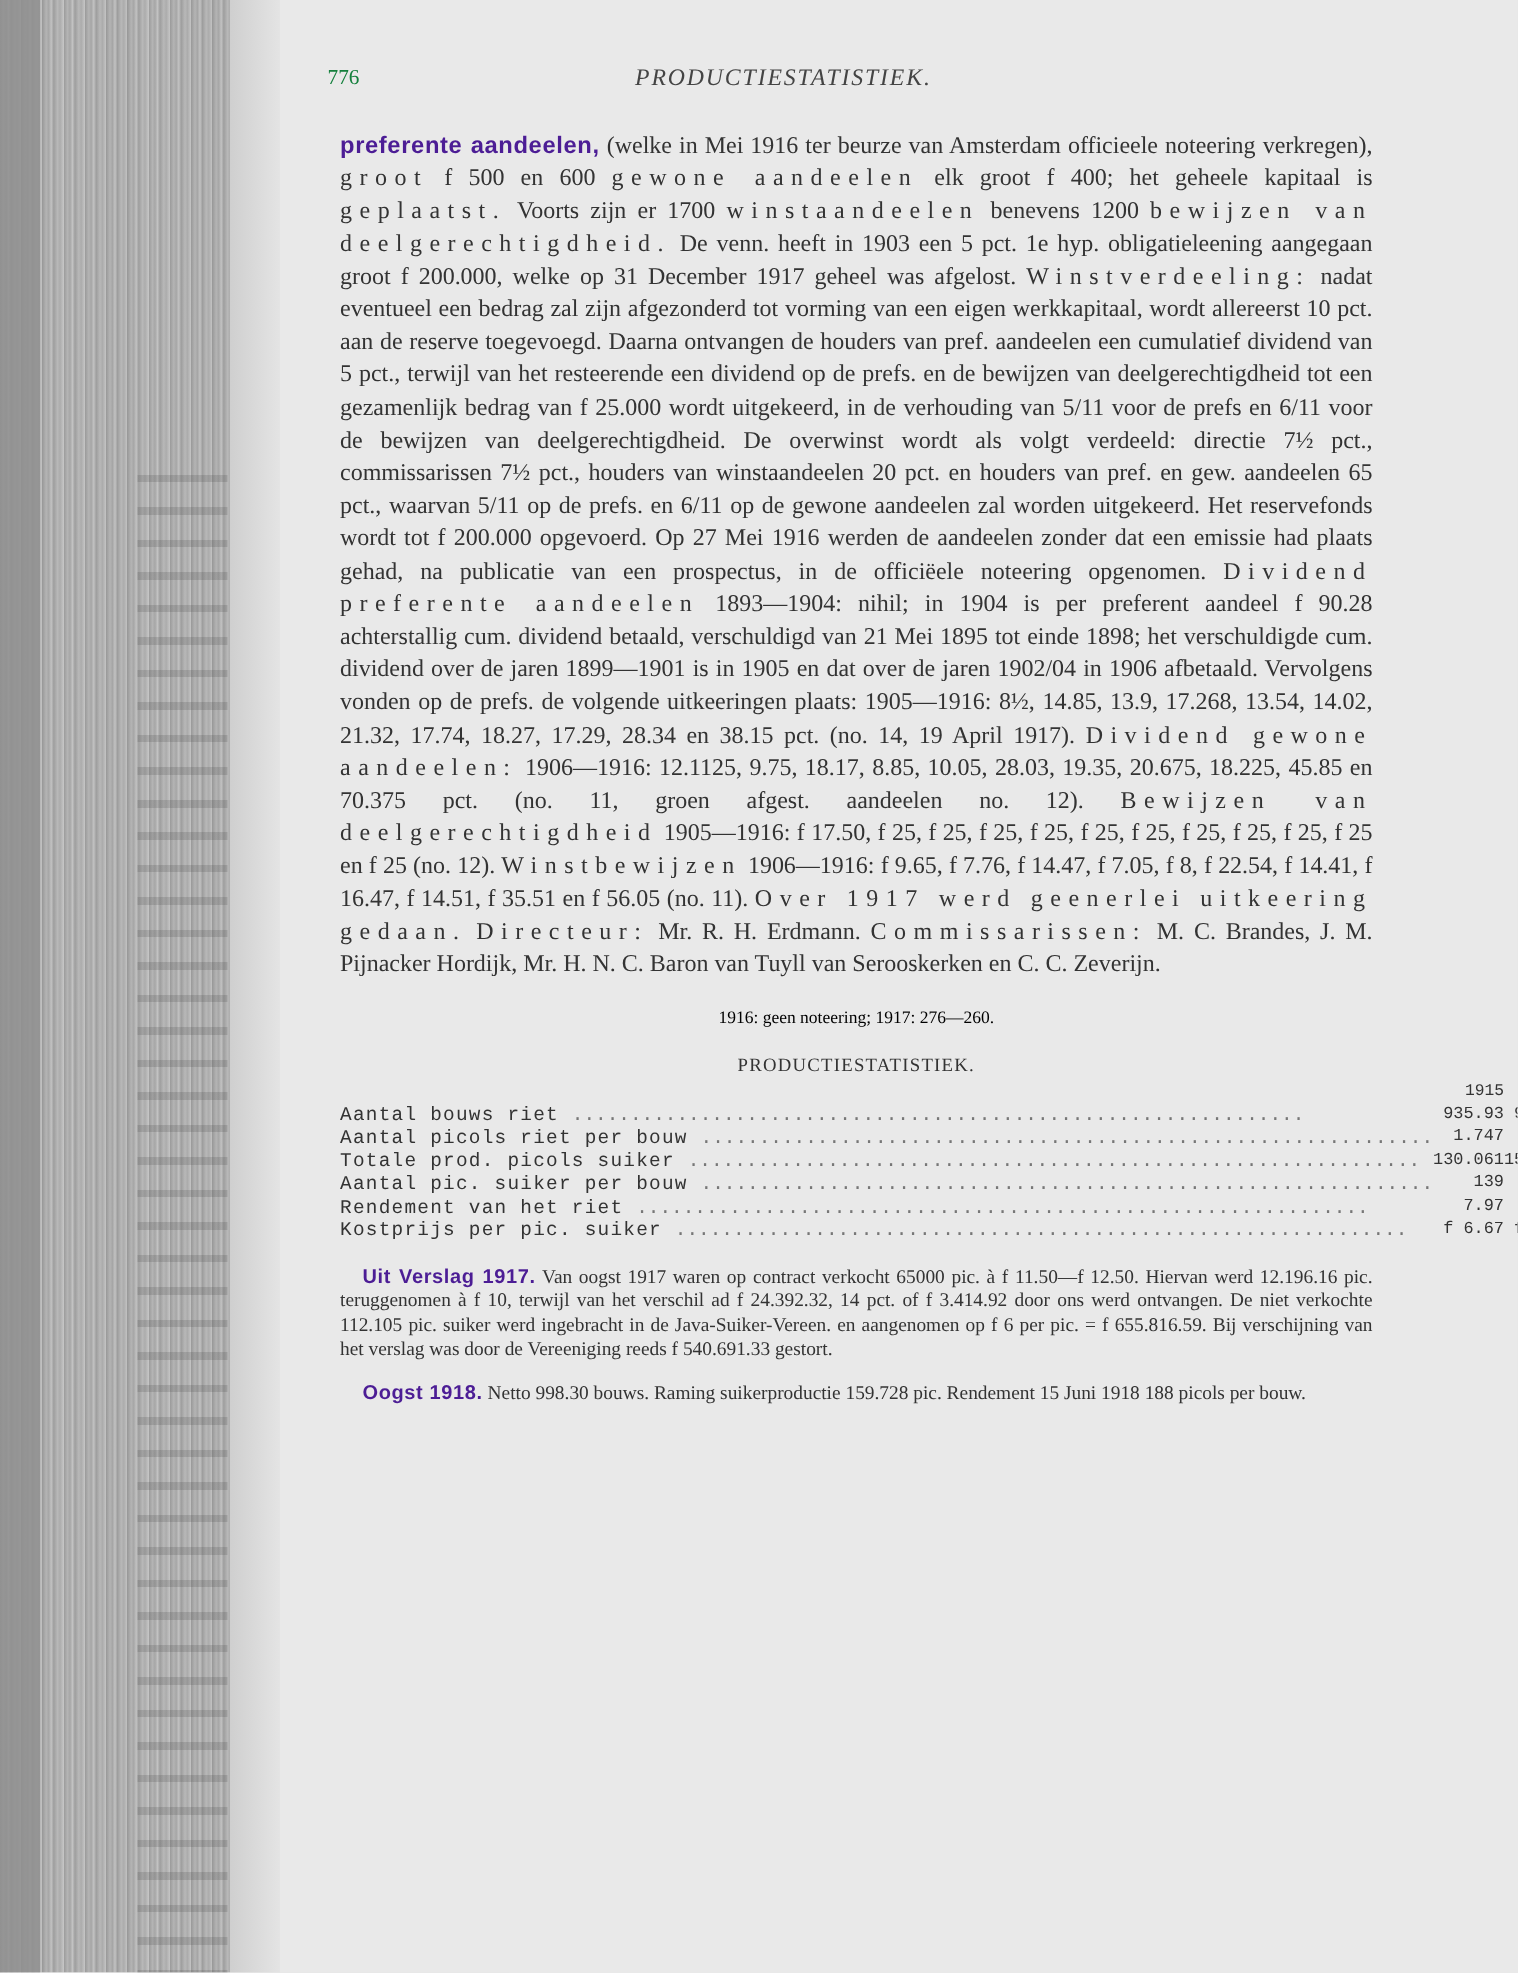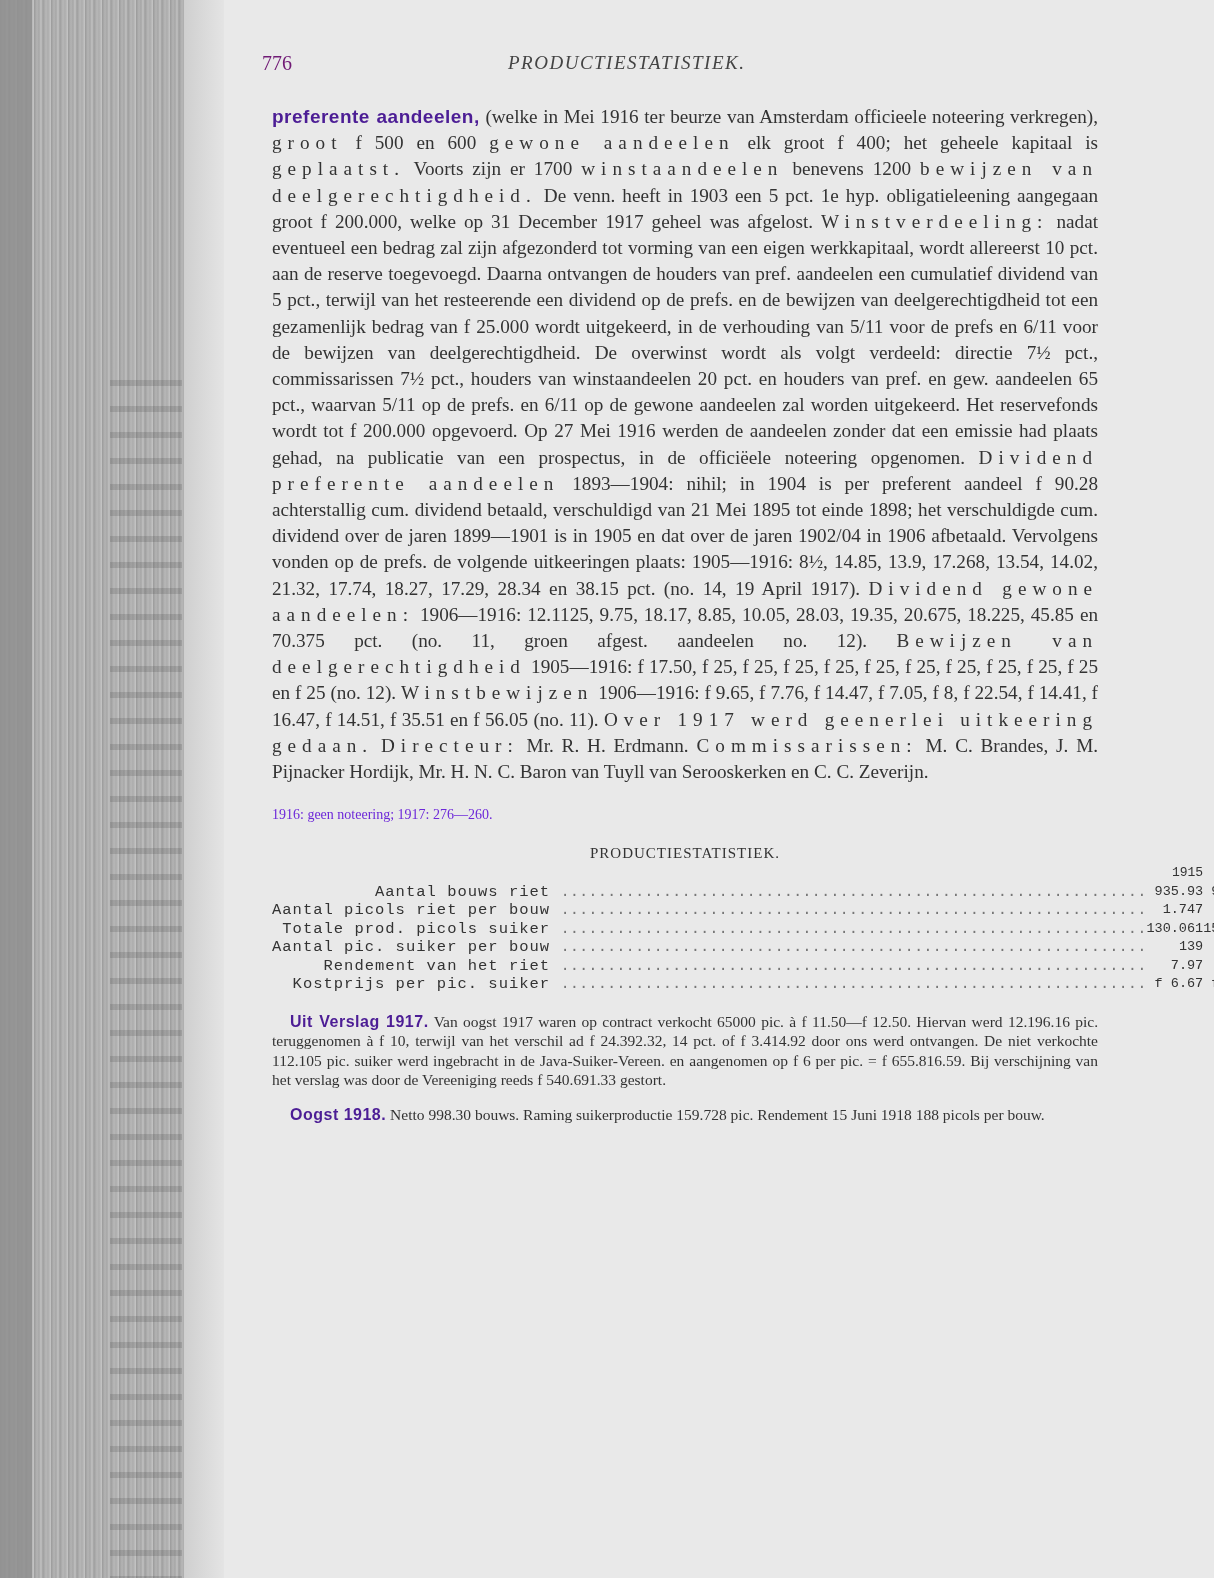--- a/index.html
+++ b/index.html
@@ -61,22 +61,22 @@
       top: 46px;
       width: 826px;
     }
     .running-head {
       position: relative;
       height: 40px;
     }
     .page-number {
       position: absolute;
       left: -10px; top: 6px;
-      font-size: 20px;
-      color: #701a75;
+      font-size: 17px;
+      color: #15803d;
     }
     .head-title {
       position: absolute;
       left: 236px; top: 6px;
       font-style: italic;
       font-size: 19px;
       letter-spacing: 1.5px;
       color: #444;
     }
     .body-text {
@@ -90,45 +90,44 @@
       font-family: "Liberation Sans", "DejaVu Sans", sans-serif;
       font-weight: bold;
       font-size: 19px;
       letter-spacing: 0.5px;
       color: #4c1d95;
     }
     .sp {
       letter-spacing: 6px;
     }
     .quote-line {
-      text-align: left;
+      text-align: center;
       font-size: 14px;
       margin-top: 22px;
-      color: #6d28d9;
+      color: #000000;
     }
     .stats-title {
       text-align: center;
       font-size: 15px;
       letter-spacing: 1px;
       margin-top: 22px;
       color: #333;
     }
     table.stats {
       width: 826px;
       border-collapse: collapse;
       margin-top: 2px;
       font-size: 15.5px;
       font-family: Liberation Mono, monospace;
       color: #333;
     }
     table.stats td, table.stats th {
       padding: 0;
       line-height: 18.5px;
       font-weight: normal;
-      text-align: right;
     }
     table.stats th.label-col { width: 400px; }
     table.stats th.year {
       font-size: 13px;
       text-align: right;
     }
     td.label {
       letter-spacing: 1px;
       white-space: nowrap;
       overflow: hidden;

